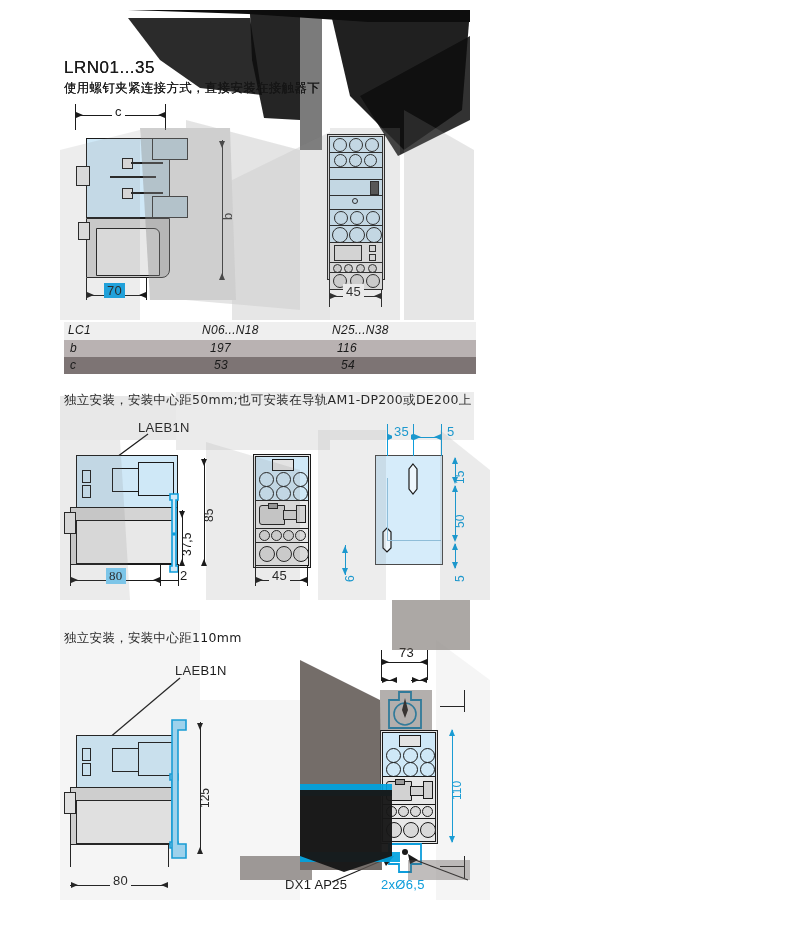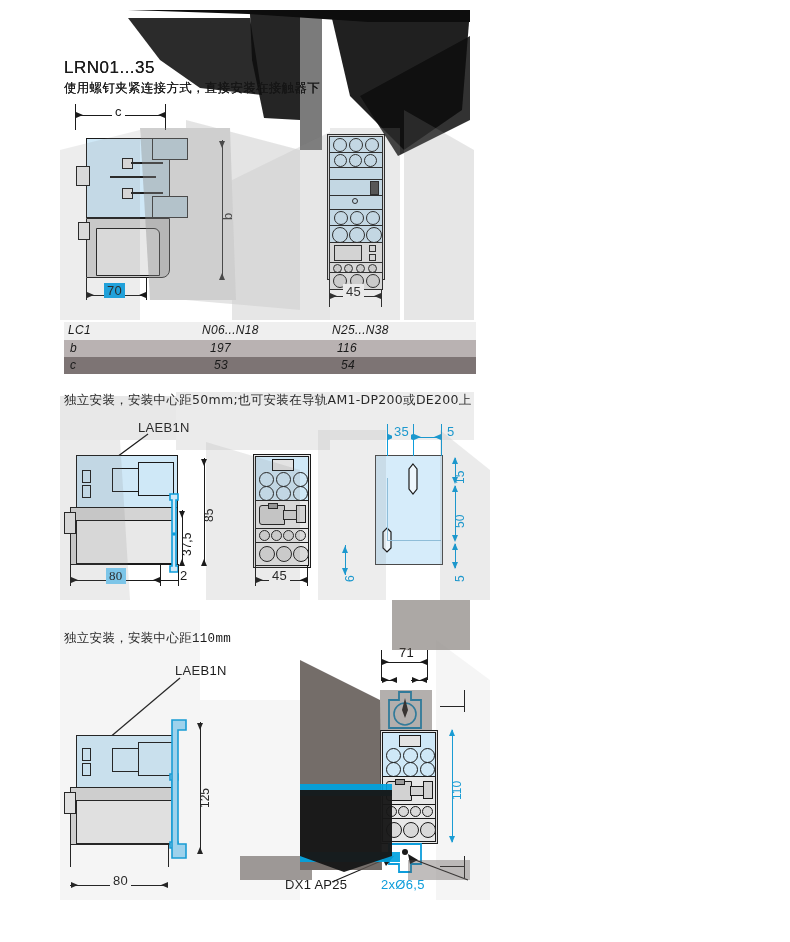--- a/index.html
+++ b/index.html
@@ -266,21 +266,21 @@
     <div class="arw d cy" style="left:451.5px;top:535px;"></div>
     <div class="vtxt cy" style="left:453px;top:528px;font-size:12px;">50</div>
 
     <div class="ln v cy" style="left:455px;top:544px;height:24px;"></div>
     <div class="arw u cy" style="left:451.5px;top:543px;"></div>
     <div class="arw d cy" style="left:451.5px;top:562px;"></div>
     <div class="vtxt cy" style="left:453px;top:582px;font-size:12px;">5</div>
   </div>
 
   <div>
-    <div class="txt cn" style="left:64px;top:630px;font-family:Liberation Mono, monospace;">独立安装，安装中心距110mm</div>
+    <div class="txt cn" style="left:64px;top:630px;">独立安装，安装中心距110mm</div>
 
     <div class="txt" style="left:175px;top:663px;">LAEB1N</div>
     <svg class="ov" style="left:88px;top:676px;" width="96" height="78">
       <line x1="92" y1="2" x2="14" y2="68" stroke="#1a1a1a" stroke-width="1.2"></line>
       <polygon points="6,74 18,62 21,72" fill="#1a1a1a"></polygon>
     </svg>
 
     <div class="bodyA" style="left:76px;top:735px;width:100px;height:52px;"></div>
     <div class="sq" style="left:82px;top:748px;width:7px;height:11px;background:#cfe8f7;"></div>
     <div class="sq" style="left:82px;top:763px;width:7px;height:11px;background:#cfe8f7;"></div>
@@ -307,21 +307,21 @@
     <div class="ln h" style="left:70px;top:885px;width:98px;"></div>
     <div class="arw r" style="left:71px;top:881.5px;"></div>
     <div class="arw l" style="left:161px;top:881.5px;"></div>
     <div class="txt" style="left:110px;top:873px;background:#fff;padding:0 3px;">80</div>
 
     <div class="ln v" style="left:381px;top:650px;height:30px;"></div>
     <div class="ln v" style="left:427px;top:650px;height:30px;"></div>
     <div class="ln h" style="left:381px;top:662px;width:46px;"></div>
     <div class="arw r" style="left:382px;top:658.5px;"></div>
     <div class="arw l" style="left:420px;top:658.5px;"></div>
-    <div class="txt" style="left:396px;top:645px;background:#fff;padding:0 3px;">71</div>
+    <div class="txt" style="left:396px;top:645px;background:#fff;padding:0 3px;">73</div>
 
     <div class="ln h" style="left:381px;top:680px;width:16px;"></div>
     <div class="ln h" style="left:411px;top:680px;width:16px;"></div>
     <div class="arw r" style="left:382px;top:676.5px;"></div>
     <div class="arw l" style="left:390px;top:676.5px;"></div>
     <div class="arw r" style="left:412px;top:676.5px;"></div>
     <div class="arw l" style="left:420px;top:676.5px;"></div>
     <div class="txt cy sm" style="left:384px;top:668px;">&nbsp;</div>
 
     <svg class="ov" style="left:373px;top:690px;" width="64" height="42">

